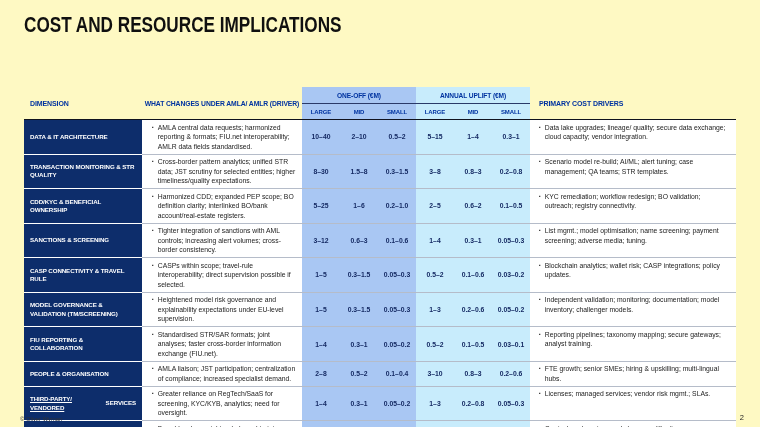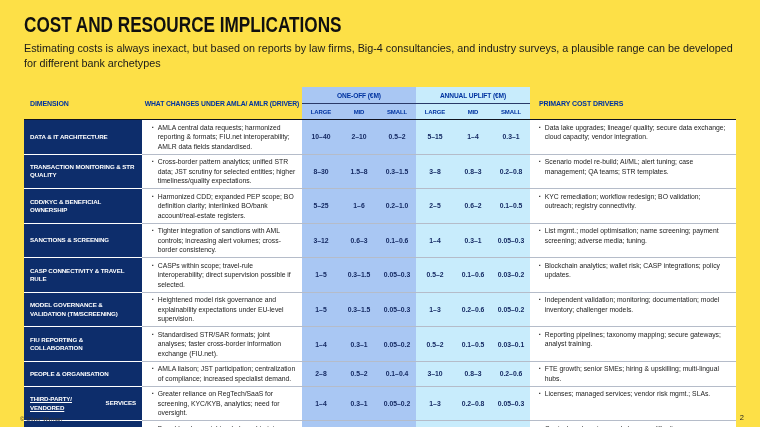--- a/index.html
+++ b/index.html
@@ -1,20 +1,20 @@
 <!DOCTYPE html>
 <html><head>
 <meta charset="utf-8">
 <style>
   html,body{margin:0;padding:0;}
   body{
     width:760px;height:427px;overflow:hidden;background:#ffffff;
     font-family:"Liberation Sans",sans-serif;color:#1a1a1a;position:relative;
   }
-  .slide{position:absolute;inset:0;background:#fde047;}
+  .slide{position:absolute;inset:0;background:#fef9c3;}
 
   
   .title{
     position:absolute;left:24px;top:12px;margin:0;
     font-size:22px;font-weight:bold;color:#101010;letter-spacing:0;
     transform:scaleX(0.78);transform-origin:0 50%;white-space:nowrap;
   }
   .subtitle{
     position:absolute;left:24px;top:41px;width:714px;
     font-size:10.8px;line-height:1.42;color:#1a1a1a;
@@ -75,21 +75,20 @@
   
   .footer-left{position:absolute;left:20px;bottom:5px;font-size:5.8px;color:#333;}
   .page-number{position:absolute;right:16px;bottom:5px;font-size:7.5px;color:#222;}
 </style>
 </head>
 <body>
 
 <div class="slide">
 
   <h1 class="title">COST AND RESOURCE IMPLICATIONS</h1>
-  <div class="subtitle">Estimating costs is always inexact, but based on reports by law firms, Big-4 consultancies, and industry surveys, a plausible range can be developed for different bank archetypes</div>
 
   <div class="table">
 
     <div class="thead grid-cols">
       <div class="th th-dim">DIMENSION</div>
       <div class="th th-driver">WHAT CHANGES UNDER AMLA/ AMLR (DRIVER)</div>
       <div class="th th-oneoff bg-oneoff">ONE-OFF (€M)</div>
       <div class="th th-annual bg-annual">ANNUAL UPLIFT (€M)</div>
       <div class="th th-primary">PRIMARY COST DRIVERS</div>
       <div class="th th-sub bg-oneoff" style="grid-column:3">LARGE</div>

